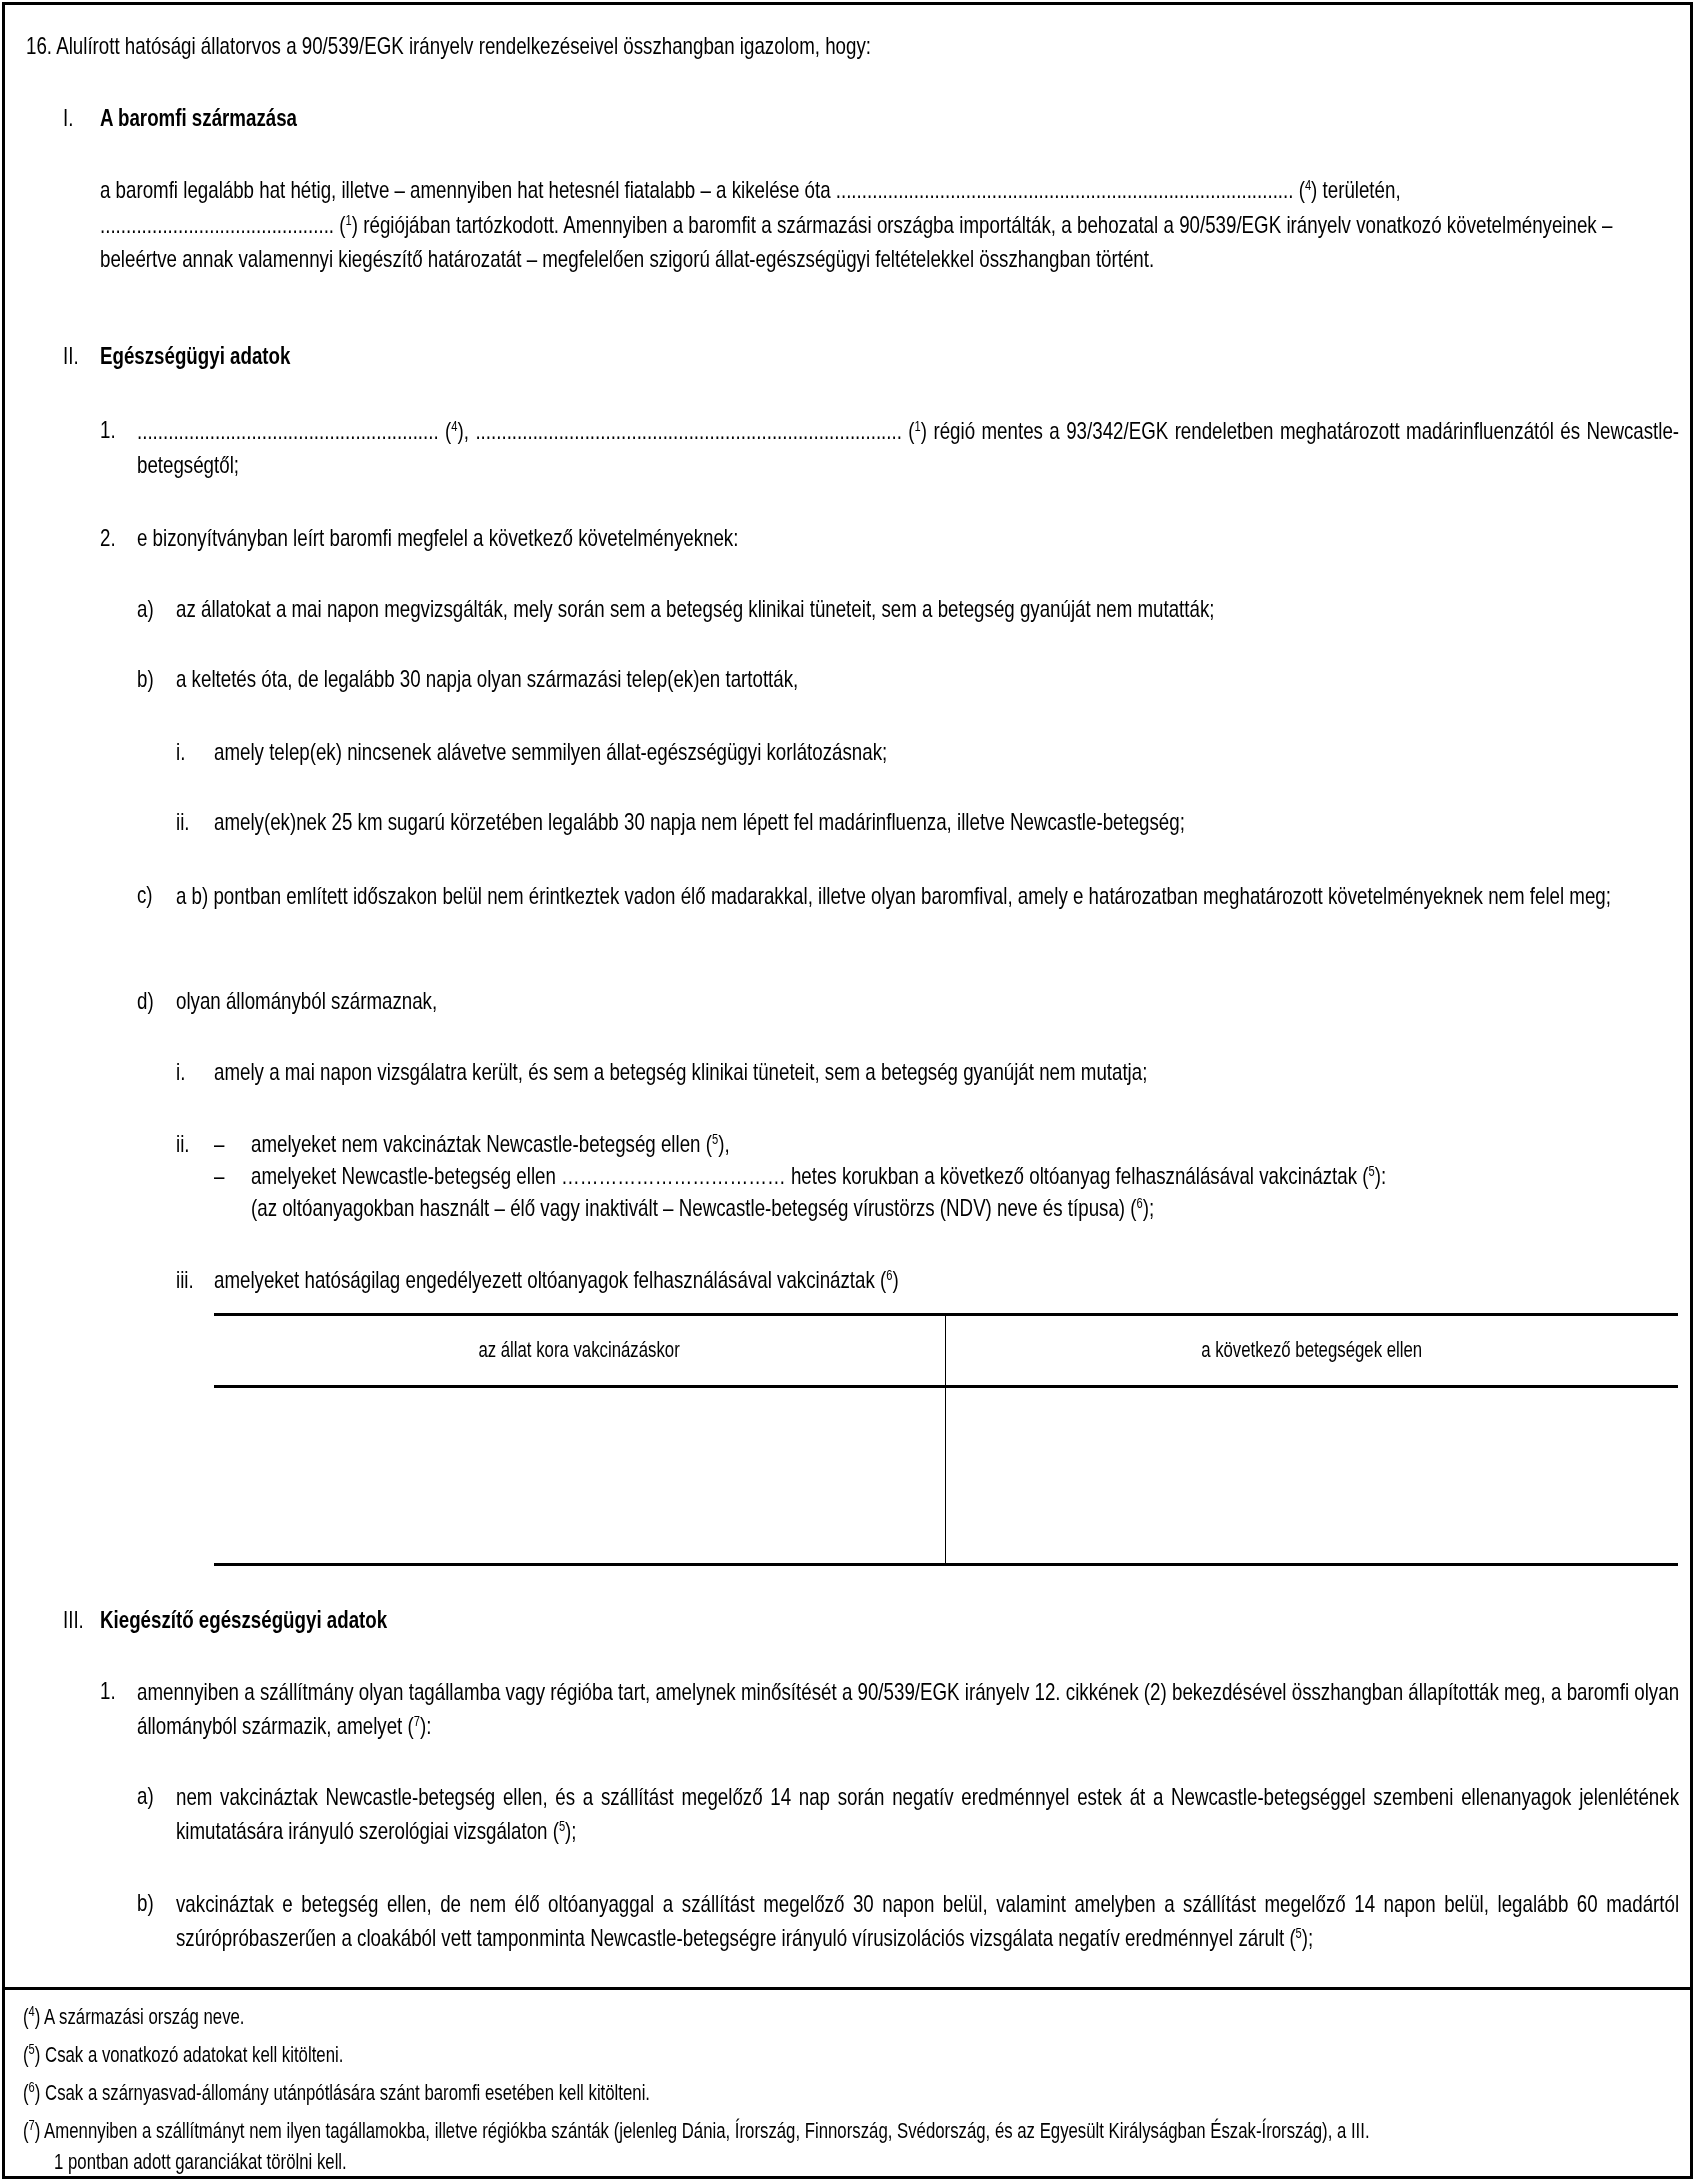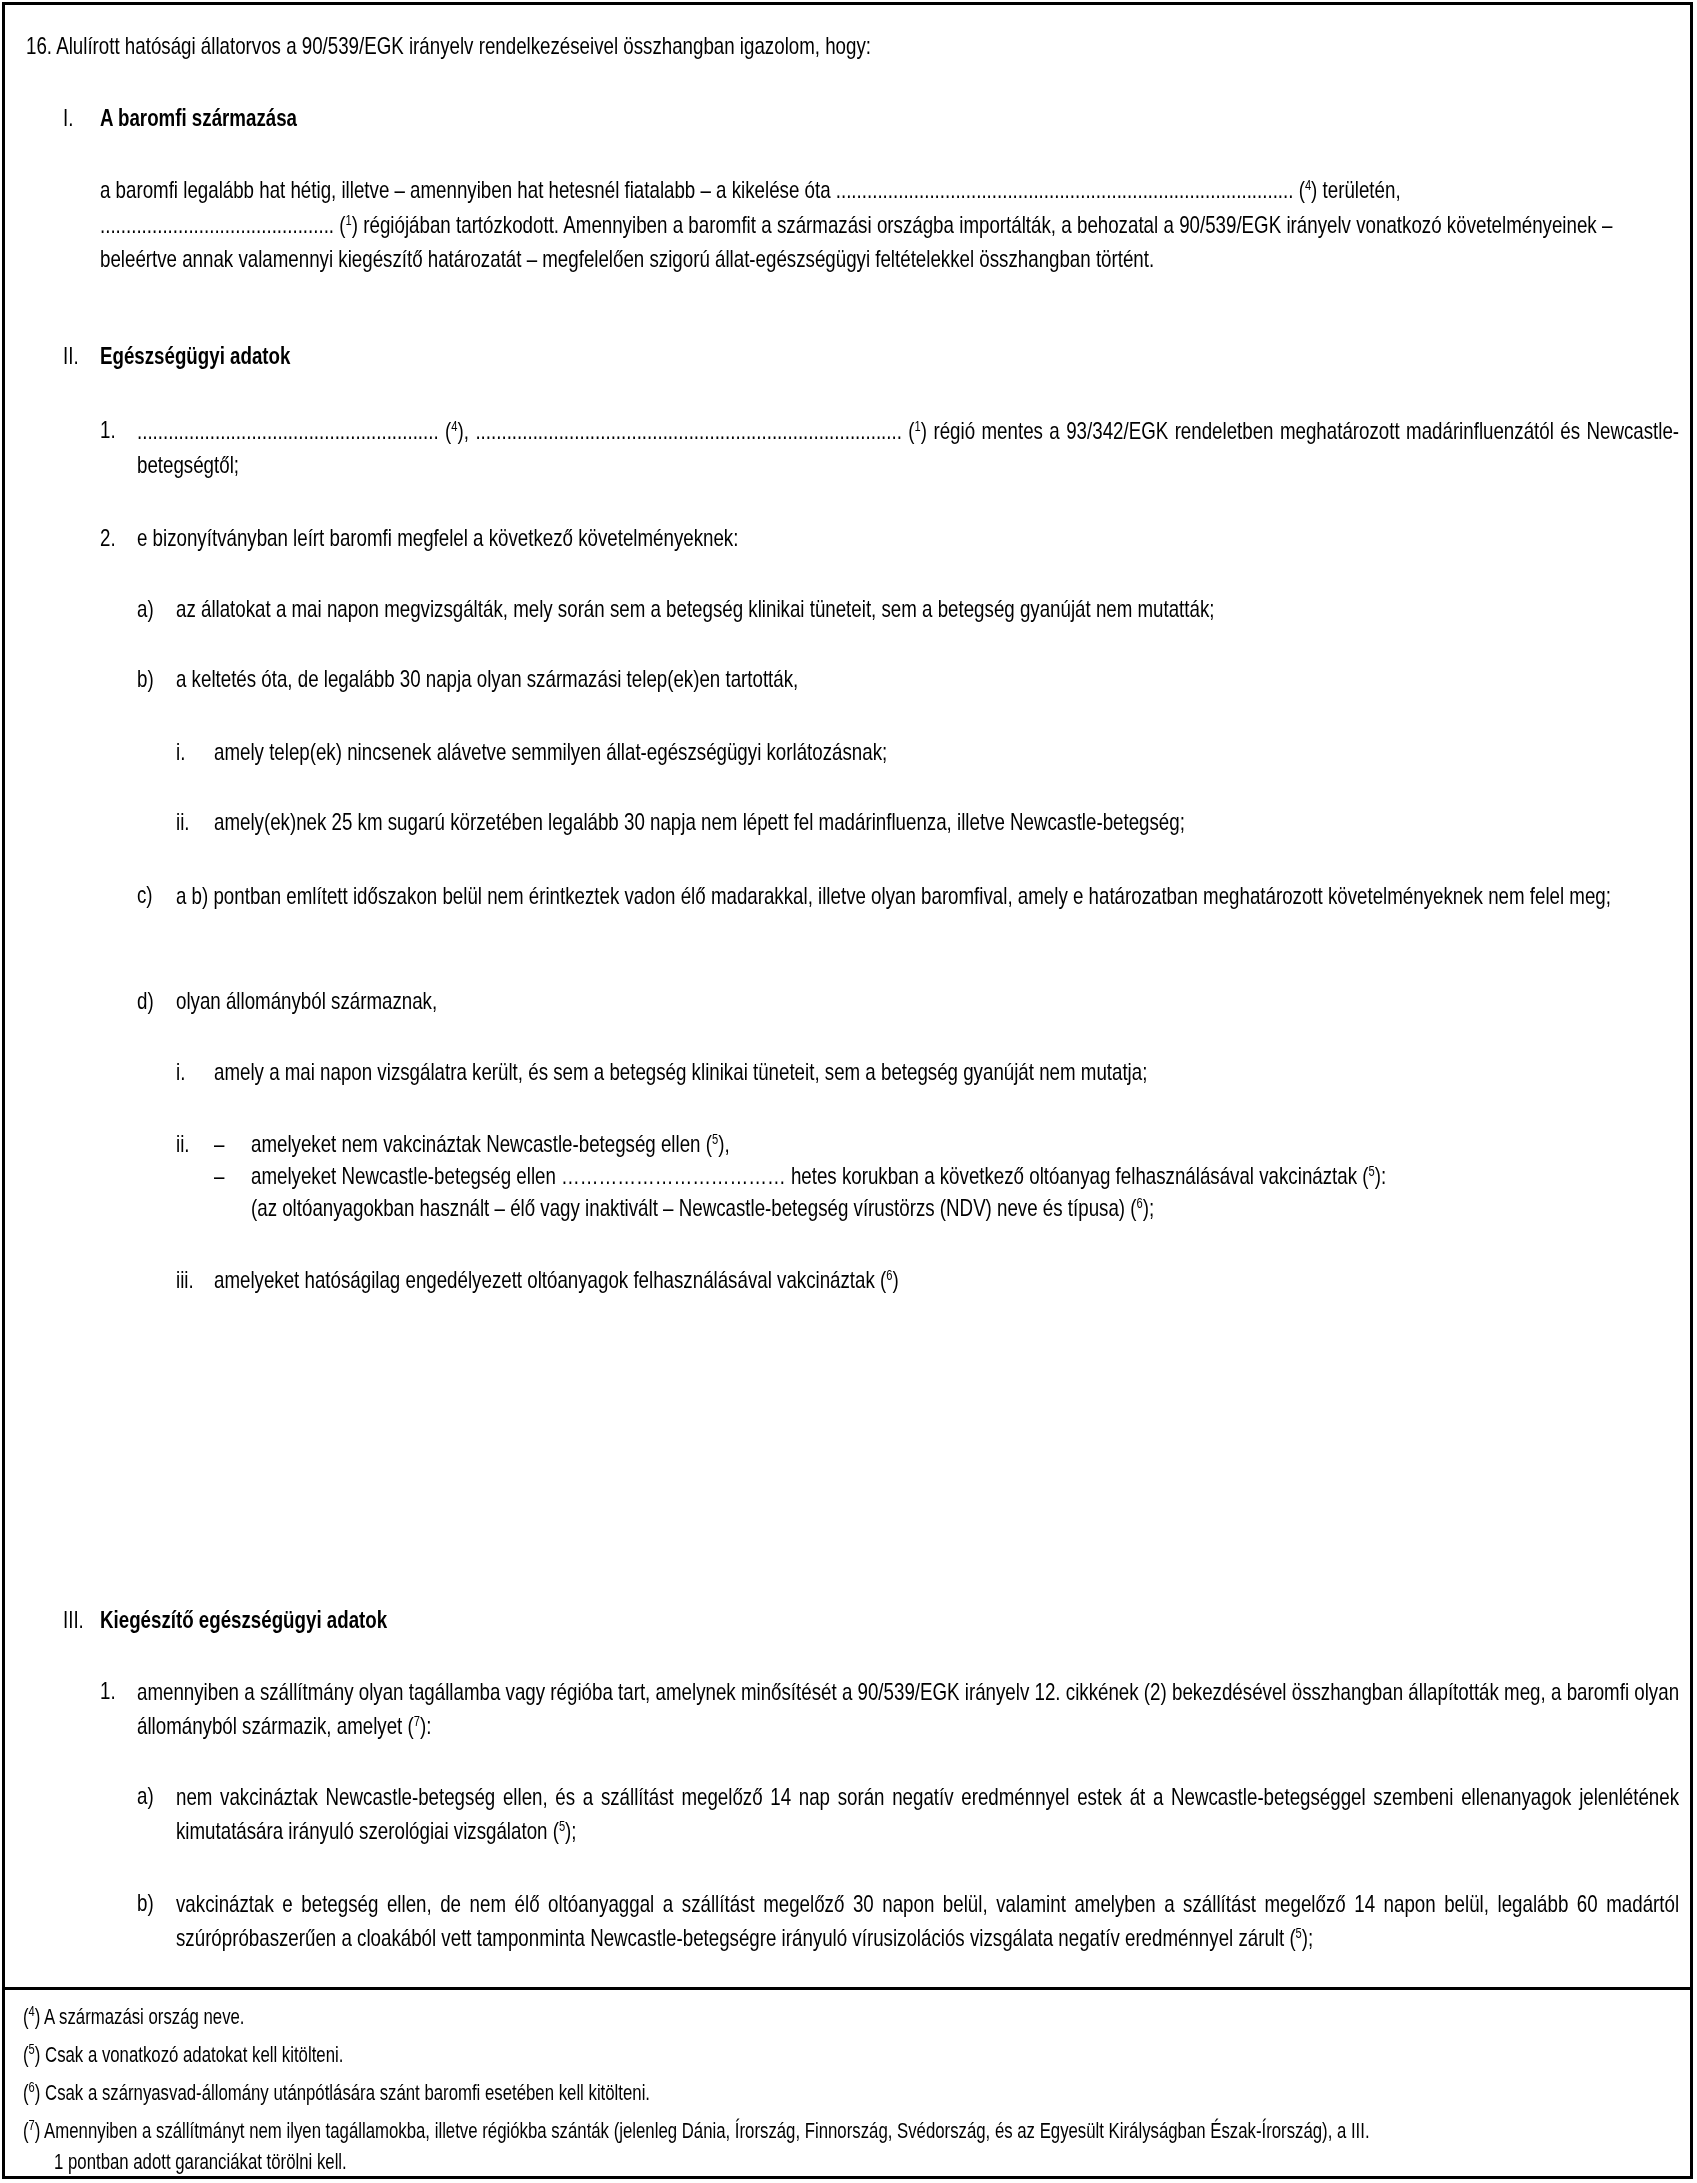--- a/index.html
+++ b/index.html
@@ -111,20 +111,32 @@
   </div>
   <div class="t" style="left:246px;top:1187px;">
     <span>(az oltóanyagokban használt – élő vagy inaktivált – Newcastle-betegség vírustörzs (NDV) neve és típusa) (</span><sup>6</sup><span>);</span>
   </div>
 
   <div class="lbl" style="left:171px;top:1259px;">iii.</div>
   <div class="t" style="left:209px;top:1259px;">
     <span>amelyeket hatóságilag engedélyezett oltóanyagok felhasználásával vakcináztak (</span><sup>6</sup><span>)</span>
   </div>
 
+  <table class="vacc">
+    <tbody>
+          <tr>
+      <th><span>az állat kora vakcinázáskor</span></th>
+      <th><span>a következő betegségek ellen</span></th>
+    </tr>
+    <tr>
+      <td></td>
+      <td></td>
+    </tr>
+  </tbody>
+      </table>
 
   <div class="lbl" style="left:58px;top:1599px;">III.</div>
   <div class="t b" style="left:95px;top:1599px;">Kiegészítő egészségügyi adatok</div>
 
   <div class="lbl" style="left:95px;top:1670px;">1.</div>
   <div class="j" style="left:132px;top:1670px;">
     <div class="jw" style="width:1977px;"><span>amennyiben a szállítmány olyan tagállamba vagy régióba tart, amelynek minősítését a 90/539/EGK irányelv 12. cikkének (2) bekezdésével összhangban állapították meg, a baromfi olyan állományból származik, amelyet (</span><sup>7</sup><span>):</span></div>
   </div>
 
   <div class="lbl" style="left:132px;top:1775px;">a)</div>

